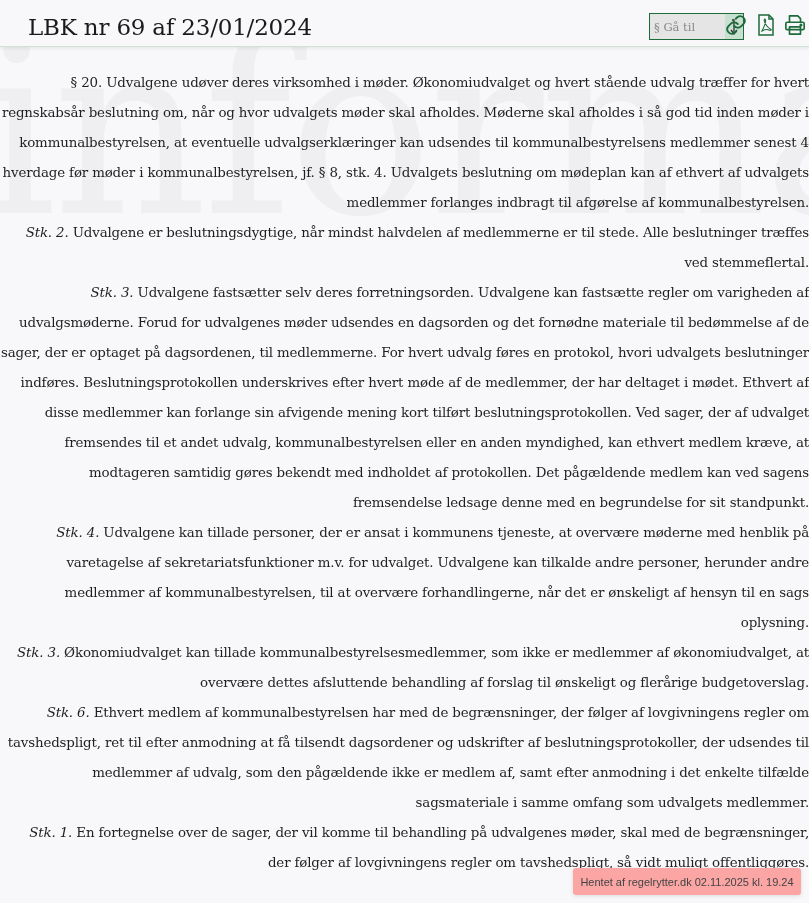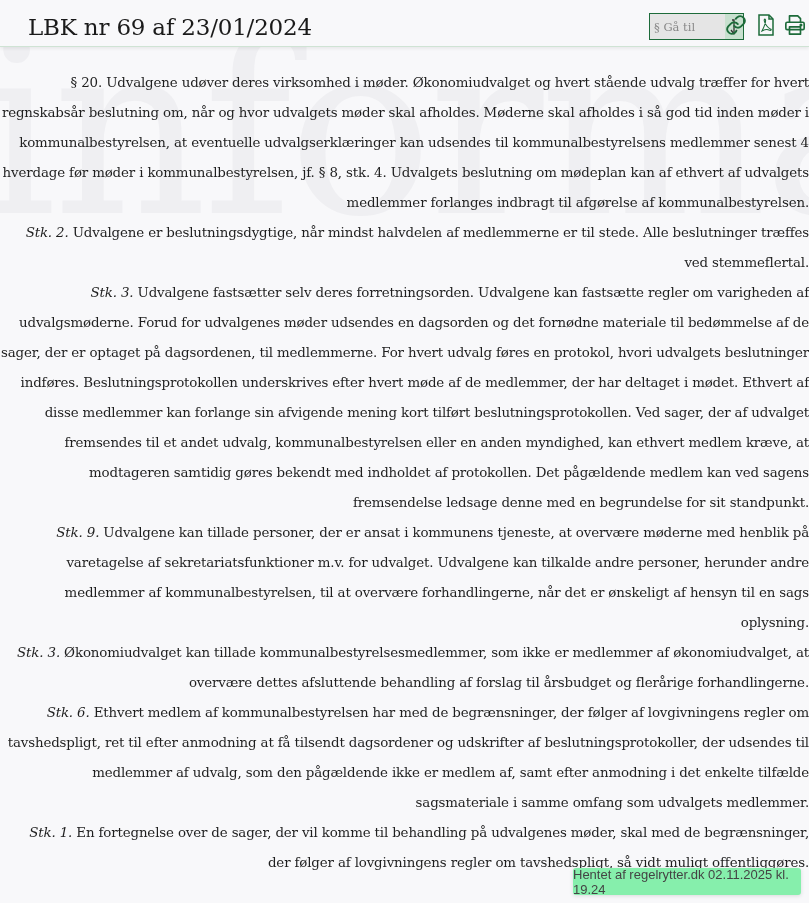--- a/index.html
+++ b/index.html
@@ -84,25 +84,25 @@
       font-size: 13.4px;
       line-height: 30px;
       letter-spacing: -0.15px;
     }
     .content p { text-indent: 16px; text-align: right; }
     .content em { font-style: italic; }
     .footer-badge {
       position: absolute;
       left: 573px; top: 868px;
       width: 228px; height: 27px;
-      background: #86efac;
+      background: #fca5a5;
       border-radius: 3px;
       box-shadow: 0 1px 4px rgba(0,0,0,0.12);
       font-family: "Liberation Sans", "DejaVu Sans", sans-serif;
-      font-size: 13px;
+      font-size: 11px;
       color: #444;
       display: flex;
       align-items: center;
       justify-content: center;
       z-index: 2;
     }
   </style>
 </head>
 <body>
 
@@ -150,24 +150,24 @@
   <p>
     <span>§ 20.</span><span> Udvalgene udøver deres virksomhed i møder. Økonomiudvalget og hvert stående udvalg træffer for hvert regnskabsår beslutning om, når og hvor udvalgets møder skal afholdes. Møderne skal afholdes i så god tid inden møder i kommunalbestyrelsen, at eventuelle udvalgserklæringer kan udsendes til kommunalbestyrelsens medlemmer senest 4 hverdage før møder i kommunalbestyrelsen, jf. § 8, stk. 4. Udvalgets beslutning om mødeplan kan af ethvert af udvalgets medlemmer forlanges indbragt til afgørelse af kommunalbestyrelsen.</span>
   </p>
   <p>
     <em>Stk. 2.</em><span> Udvalgene er beslutningsdygtige, når mindst halvdelen af medlemmerne er til stede. Alle beslutninger træffes ved stemmeflertal.</span>
   </p>
   <p>
     <em>Stk. 3.</em><span> Udvalgene fastsætter selv deres forretningsorden. Udvalgene kan fastsætte regler om varigheden af udvalgsmøderne. Forud for udvalgenes møder udsendes en dagsorden og det fornødne materiale til bedømmelse af de sager, der er optaget på dagsordenen, til medlemmerne. For hvert udvalg føres en protokol, hvori udvalgets beslutninger indføres. Beslutningsprotokollen underskrives efter hvert møde af de medlemmer, der har deltaget i mødet. Ethvert af disse medlemmer kan forlange sin afvigende mening kort tilført beslutningsprotokollen. Ved sager, der af udvalget fremsendes til et andet udvalg, kommunalbestyrelsen eller en anden myndighed, kan ethvert medlem kræve, at modtageren samtidig gøres bekendt med indholdet af protokollen. Det pågældende medlem kan ved sagens fremsendelse ledsage denne med en begrundelse for sit standpunkt.</span>
   </p>
   <p>
-    <em>Stk. 9.</em><span> Udvalgene kan tillade personer, der er ansat i kommunens tjeneste, at overvære møderne med henblik på varetagelse af sekretariatsfunktioner m.v. for udvalget. Udvalgene kan tilkalde andre personer, herunder andre medlemmer af kommunalbestyrelsen, til at overvære forhandlingerne, når det er ønskeligt af hensyn til en sags oplysning.</span>
+    <em>Stk. 4.</em><span> Udvalgene kan tillade personer, der er ansat i kommunens tjeneste, at overvære møderne med henblik på varetagelse af sekretariatsfunktioner m.v. for udvalget. Udvalgene kan tilkalde andre personer, herunder andre medlemmer af kommunalbestyrelsen, til at overvære forhandlingerne, når det er ønskeligt af hensyn til en sags oplysning.</span>
   </p>
   <p>
-    <em>Stk. 3.</em><span> Økonomiudvalget kan tillade kommunalbestyrelsesmedlemmer, som ikke er medlemmer af økonomiudvalget, at overvære dettes afsluttende behandling af forslag til årsbudget og flerårige forhandlingerne.</span>
+    <em>Stk. 3.</em><span> Økonomiudvalget kan tillade kommunalbestyrelsesmedlemmer, som ikke er medlemmer af økonomiudvalget, at overvære dettes afsluttende behandling af forslag til ønskeligt og flerårige budgetoverslag.</span>
   </p>
   <p>
     <em>Stk. 6.</em><span> Ethvert medlem af kommunalbestyrelsen har med de begrænsninger, der følger af lovgivningens regler om tavshedspligt, ret til efter anmodning at få tilsendt dagsordener og udskrifter af beslutningsprotokoller, der udsendes til medlemmer af udvalg, som den pågældende ikke er medlem af, samt efter anmodning i det enkelte tilfælde sagsmateriale i samme omfang som udvalgets medlemmer.</span>
   </p>
   <p>
     <em>Stk. 1.</em><span> En fortegnelse over de sager, der vil komme til behandling på udvalgenes møder, skal med de begrænsninger, der følger af lovgivningens regler om tavshedspligt, så vidt muligt offentliggøres.</span>
   </p>
 </main>
 
 <div class="footer-badge">Hentet af regelrytter.dk 02.11.2025 kl. 19.24</div>

